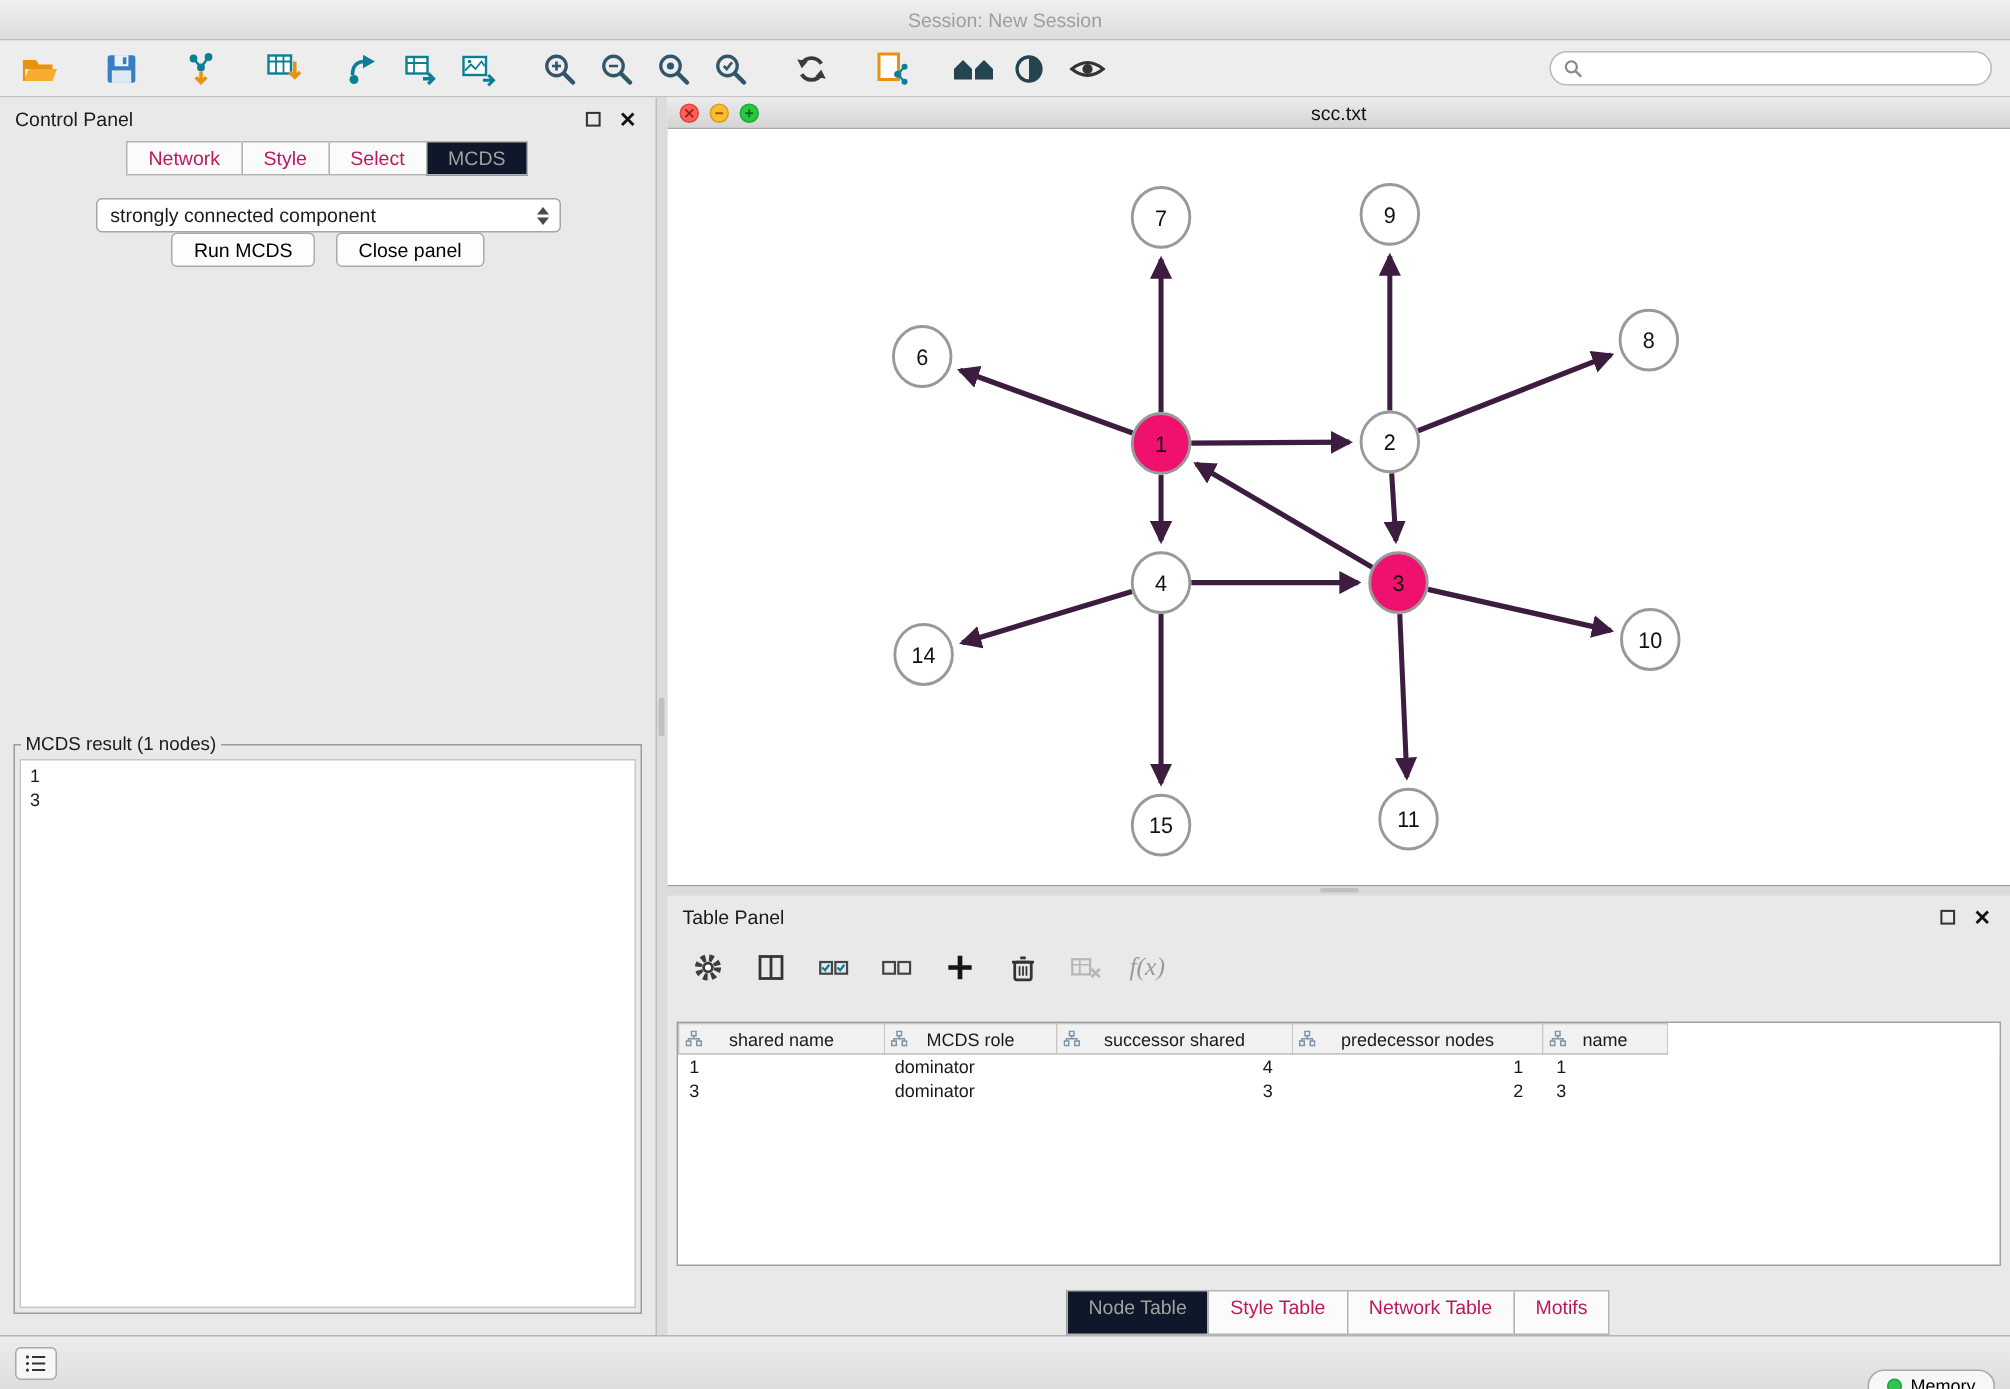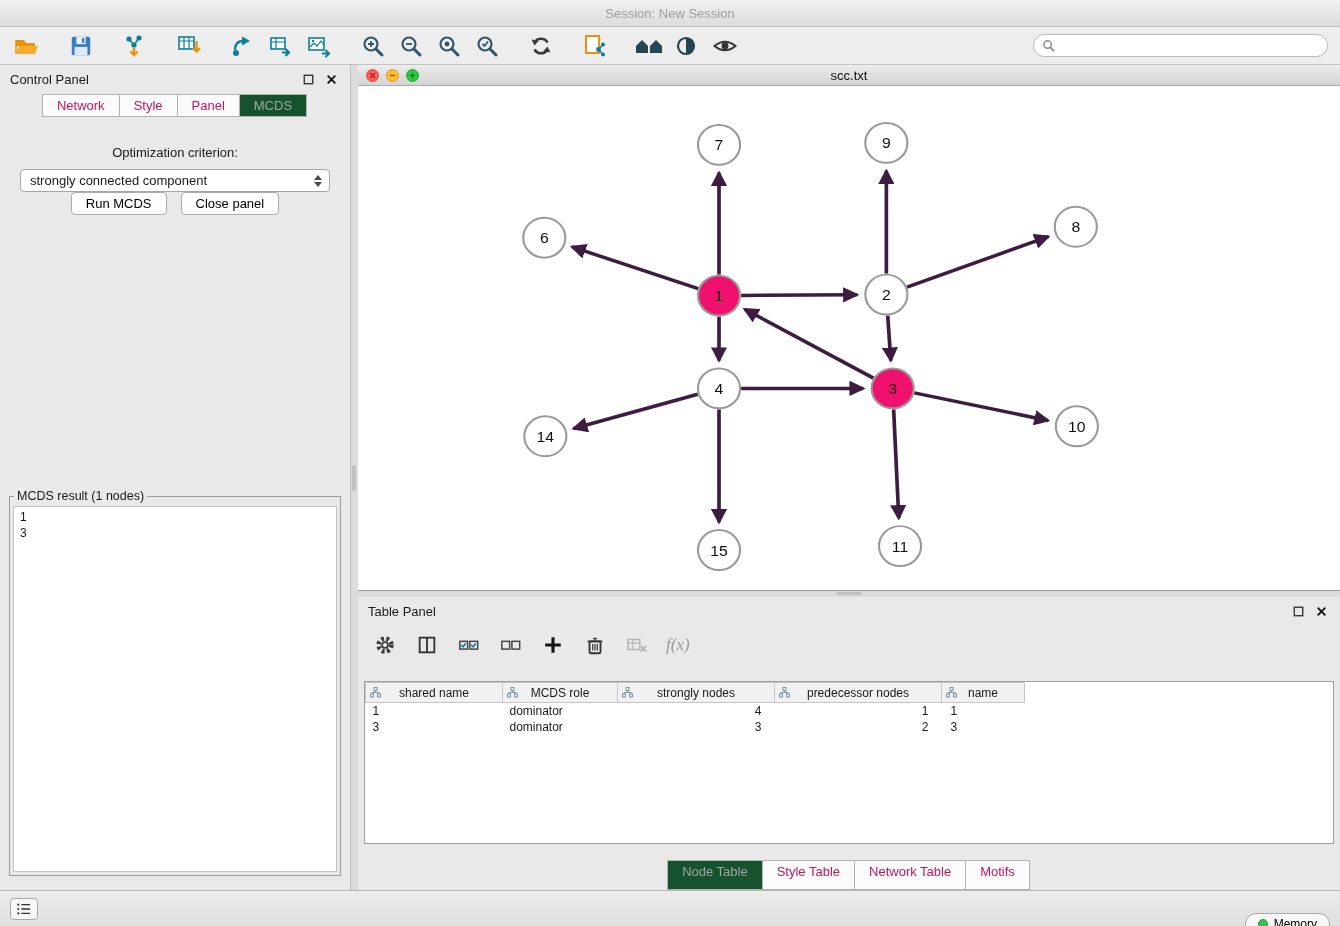--- a/index.html
+++ b/index.html
@@ -17,27 +17,27 @@
   .toolbtn svg { display:block; }
   .gapL { margin-left:16px; }
   .searchbox { margin-left:auto; width:295px; height:23px; background:#fff; border:1px solid #b9b9b9;
     border-radius:12px; display:flex; align-items:center; padding:0 8px; gap:5px; }
   .searchbox input { border:none; outline:none; flex:1; font-size:12px; background:transparent; }
 
   
   .main { display:flex; height:825px; }
 
   
-  .control-panel { width:351px; background:#e9e9e9; border-right:1px solid #bdbdbd; display:flex; flex-direction:column; }
+  .control-panel { width:438px; background:#e9e9e9; border-right:1px solid #bdbdbd; display:flex; flex-direction:column; }
   .panel-header { height:28px; display:flex; align-items:center; padding:0 10px; flex:none; }
   .panel-header .spacer { flex:1; }
   .win-ctl { width:17px; height:17px; display:flex; align-items:center; justify-content:center; margin-left:6px; }
   .cp-tabs { display:flex; justify-content:center; padding:1px 0 6px; flex:none; }
   .seg-tab { border:1px solid #b3b3b3; background:#fbfbfb; padding:3px 14px; margin-left:-1px; color:#be185d; white-space:nowrap; }
-  .seg-tab.active { background:#14532d; color:#a2a2a2; }
+  .seg-tab.active { background:#0f172a; color:#a2a2a2; }
   .cp-body { position:relative; flex:1; }
   .opt-label { text-align:center; margin-top:22px; }
   .dropdown { width:310px; height:23px; margin:9px auto 0; background:#fff; border:1px solid #a6a6a6; border-radius:4px;
     display:flex; align-items:center; padding:0 7px 0 9px; }
   .dd-arrows { margin-left:auto; display:flex; flex-direction:column; gap:2px; }
   .tri-up { width:0; height:0; border-left:4px solid transparent; border-right:4px solid transparent; border-bottom:5px solid #4a4a4a; }
   .tri-down { width:0; height:0; border-left:4px solid transparent; border-right:4px solid transparent; border-top:5px solid #4a4a4a; }
   .btn-row { display:flex; justify-content:center; gap:14px; margin-top:0; }
   .btn { background:#fdfdfd; border:1px solid #ababab; border-radius:4px; padding:3px 14px; font-size:13px;
     font-family:"Liberation Sans",sans-serif; }
@@ -237,25 +237,24 @@
       </span>
       <span class="win-ctl">
         <svg width="11" height="11" viewBox="0 0 13 13">
           <path d="M2 2 L11 11 M11 2 L2 11" stroke="#111" stroke-width="2.2"></path>
         </svg>
       </span>
     </div>
     <div class="cp-tabs">
       <span class="seg-tab">Network</span>
       <span class="seg-tab">Style</span>
-      <span class="seg-tab">Panel</span>
+      <span class="seg-tab">Select</span>
       <span class="seg-tab active">MCDS</span>
     </div>
     <div class="cp-body">
-      <div class="opt-label">Optimization criterion:</div>
       <div class="dropdown">
         <span>strongly connected component</span>
         <span class="dd-arrows">
           <span class="tri-up"></span>
             <span class="tri-down"></span>
         </span>
       </div>
       <div class="btn-row">
         <button class="btn">Run MCDS</button>
         <button class="btn">Close panel</button>
@@ -464,21 +463,21 @@
                     </svg></span>
                 <span>MCDS role</span>
               </th>
               <th>
                 <span class="colic"><svg width="11" height="11" viewBox="0 0 11 11">
                       <rect x="4" y="0.5" width="3" height="3" fill="none" stroke="#7d93a8"></rect>
                       <rect x="0.5" y="7" width="3" height="3" fill="none" stroke="#7d93a8"></rect>
                       <rect x="7.5" y="7" width="3" height="3" fill="none" stroke="#7d93a8"></rect>
                       <path d="M5.5 3.5 V5.5 M2 7 V5.5 H9 V7" stroke="#7d93a8" fill="none"></path>
                     </svg></span>
-                <span>strongly nodes</span>
+                <span>successor shared</span>
               </th>
               <th>
                 <span class="colic"><svg width="11" height="11" viewBox="0 0 11 11">
                       <rect x="4" y="0.5" width="3" height="3" fill="none" stroke="#7d93a8"></rect>
                       <rect x="0.5" y="7" width="3" height="3" fill="none" stroke="#7d93a8"></rect>
                       <rect x="7.5" y="7" width="3" height="3" fill="none" stroke="#7d93a8"></rect>
                       <path d="M5.5 3.5 V5.5 M2 7 V5.5 H9 V7" stroke="#7d93a8" fill="none"></path>
                     </svg></span>
                 <span>predecessor nodes</span>
               </th>

